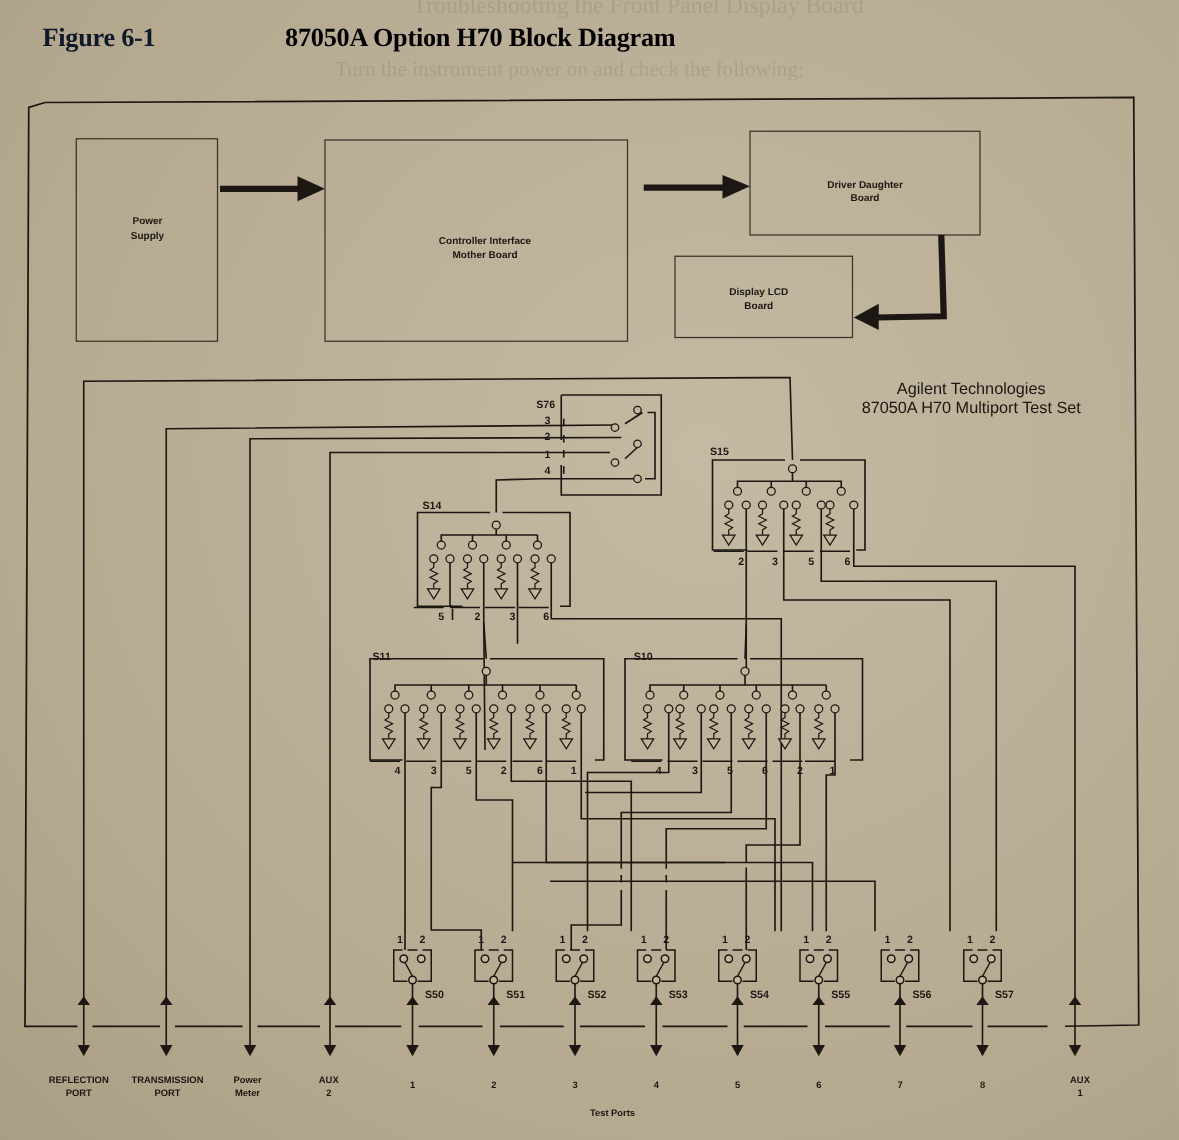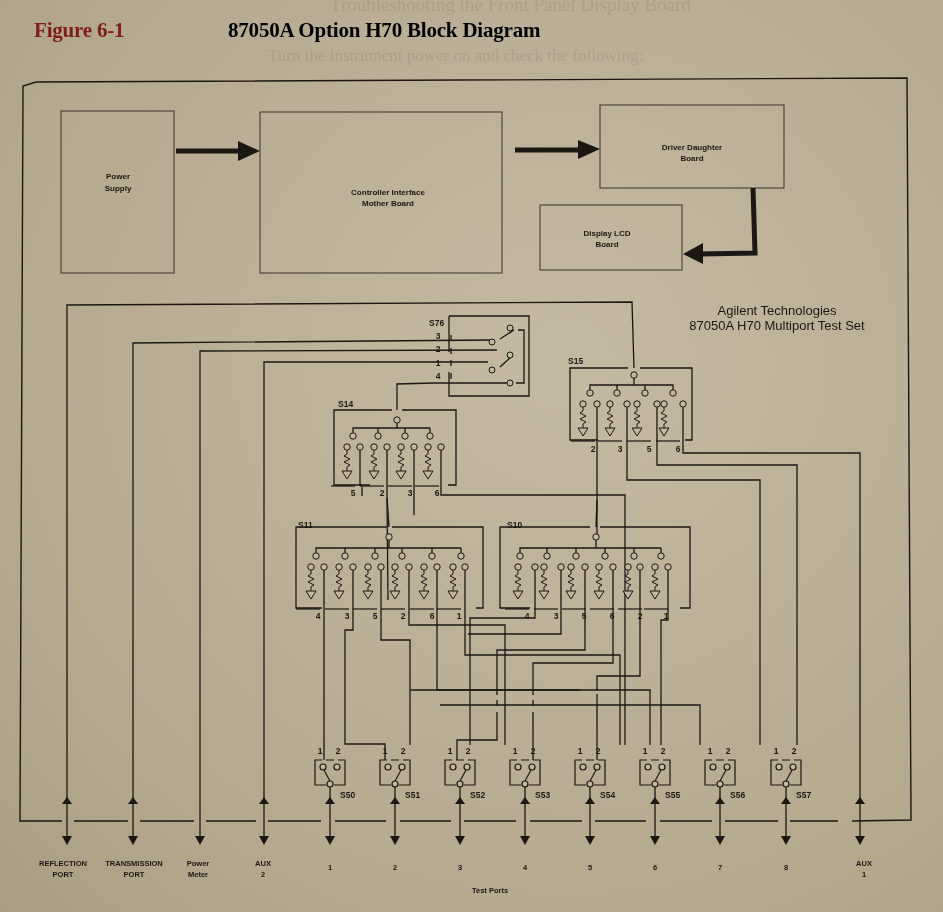--- a/index.html
+++ b/index.html
@@ -10,21 +10,21 @@
     font-family: "Liberation Sans", sans-serif;
     position: relative;
   }
   .ghost {
     position: absolute; color: rgba(70,60,45,0.13);
     font-family: "Liberation Serif", serif; font-size: 19px; white-space: nowrap;
   }
   .fig-title {
     position: absolute; top: 18px; left: 34px;
     font-family: "Liberation Serif", serif; font-weight: bold;
-    font-size: 21px; color: #7f1d1d; letter-spacing: -0.2px;
+    font-size: 21px; color: #0f172a; letter-spacing: -0.2px;
   }
   .fig-caption {
     position: absolute; top: 18px; left: 228px;
     font-family: "Liberation Serif", serif; font-weight: bold;
     font-size: 21px; color: #000000; letter-spacing: -0.2px;
   }
   svg#diagram { position: absolute; left: 0; top: 0; }
   svg text { font-family: "Liberation Sans", sans-serif; fill: #1c1712; }
   .blk-label { font-size: 8px; font-weight: bold; }
   .mfr { font-size: 13px; }

